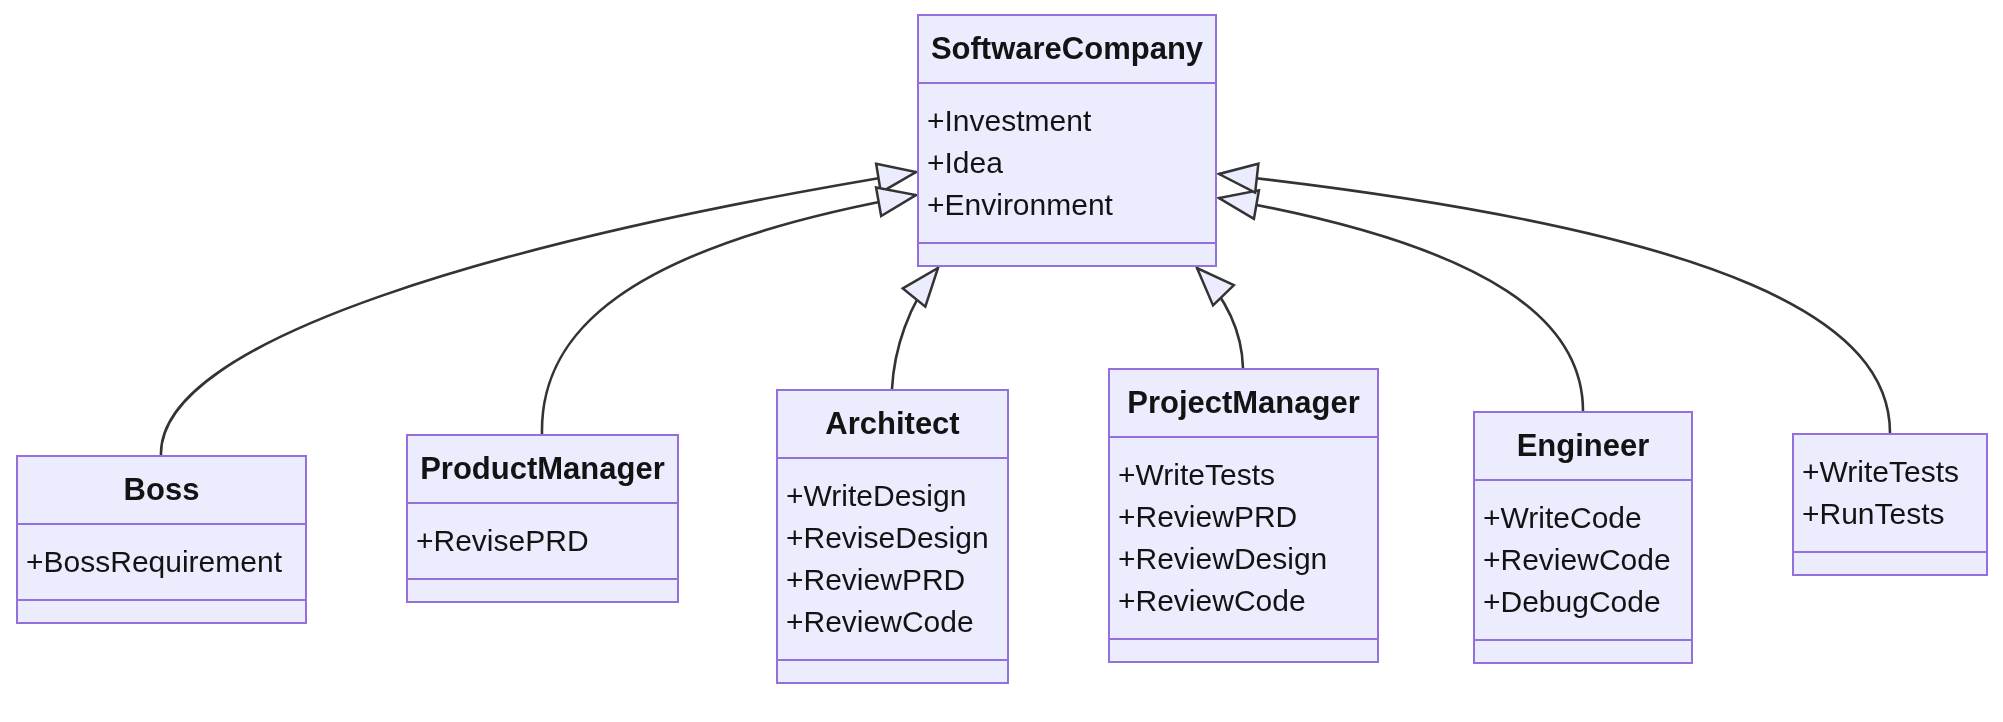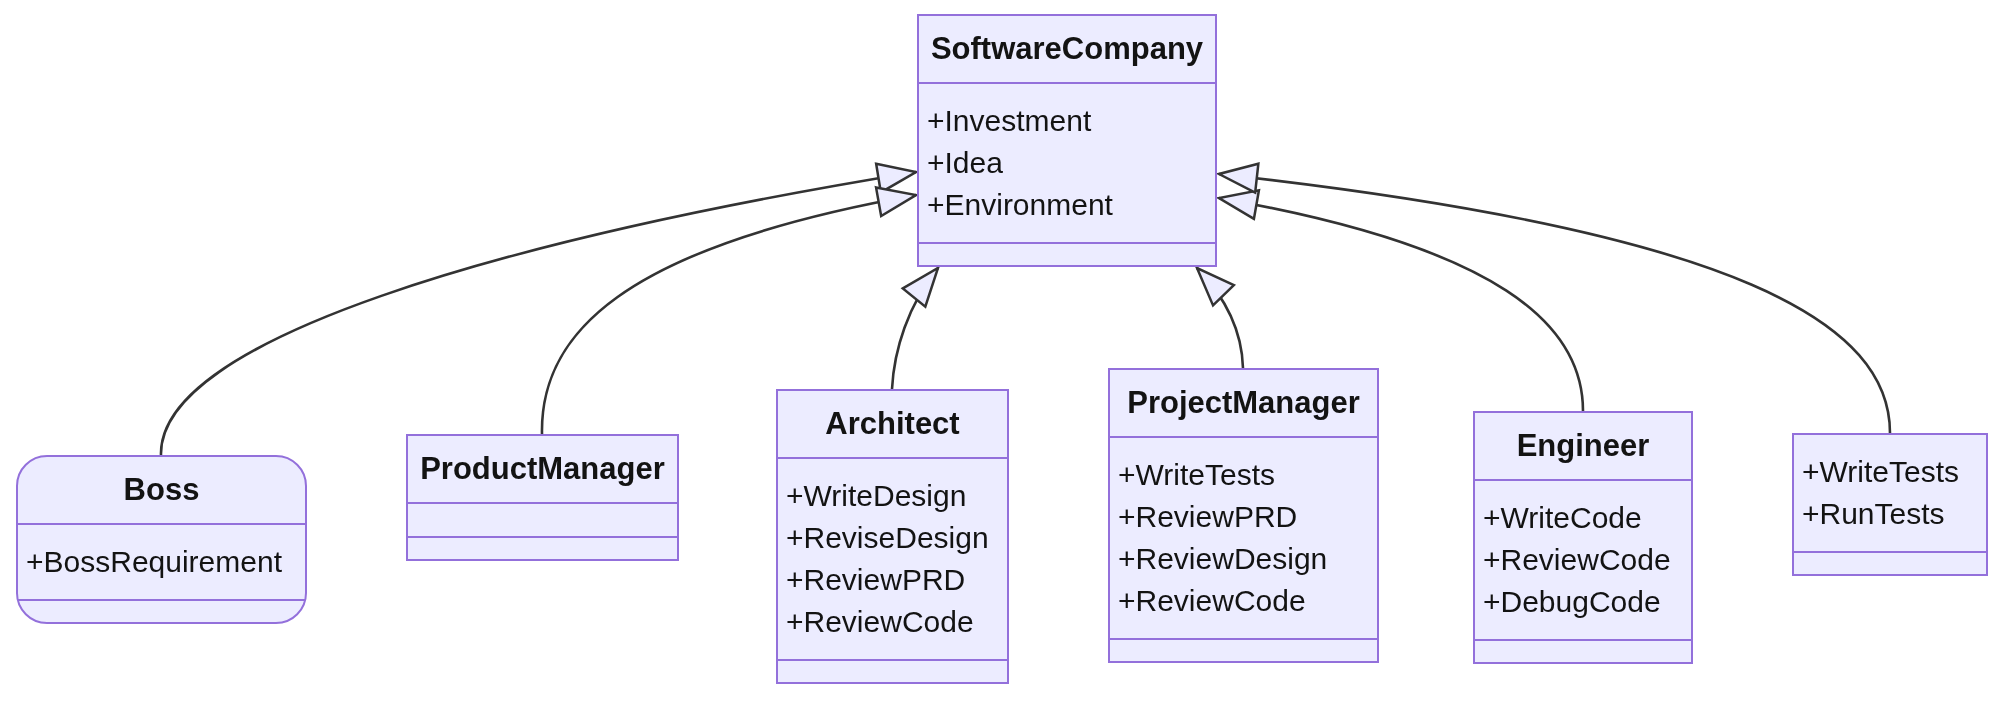--- a/index.html
+++ b/index.html
@@ -81,31 +81,32 @@
   <div class="uml-class" style="left:917px; top:14px; width:300px;">
     <div class="uml-title">SoftwareCompany</div>
     <div class="uml-members">
       <div class="uml-member">+Investment</div>
       <div class="uml-member">+Idea</div>
       <div class="uml-member">+Environment</div>
     </div>
     <div class="uml-footer"></div>
   </div>
 
-  <div class="uml-class" style="left:16px; top:455px; width:291px;border-radius:31px;">
+  <div class="uml-class" style="left:16px; top:455px; width:291px;">
     <div class="uml-title">Boss</div>
     <div class="uml-members">
       <div class="uml-member">+BossRequirement</div>
     </div>
     <div class="uml-footer"></div>
   </div>
 
   <div class="uml-class" style="left:406px; top:434px; width:273px;">
     <div class="uml-title">ProductManager</div>
     <div class="uml-members">
+      <div class="uml-member">+RevisePRD</div>
     </div>
     <div class="uml-footer"></div>
   </div>
 
   <div class="uml-class" style="left:776px; top:389px; width:233px;">
     <div class="uml-title">Architect</div>
     <div class="uml-members">
       <div class="uml-member">+WriteDesign</div>
       <div class="uml-member">+ReviseDesign</div>
       <div class="uml-member">+ReviewPRD</div>

